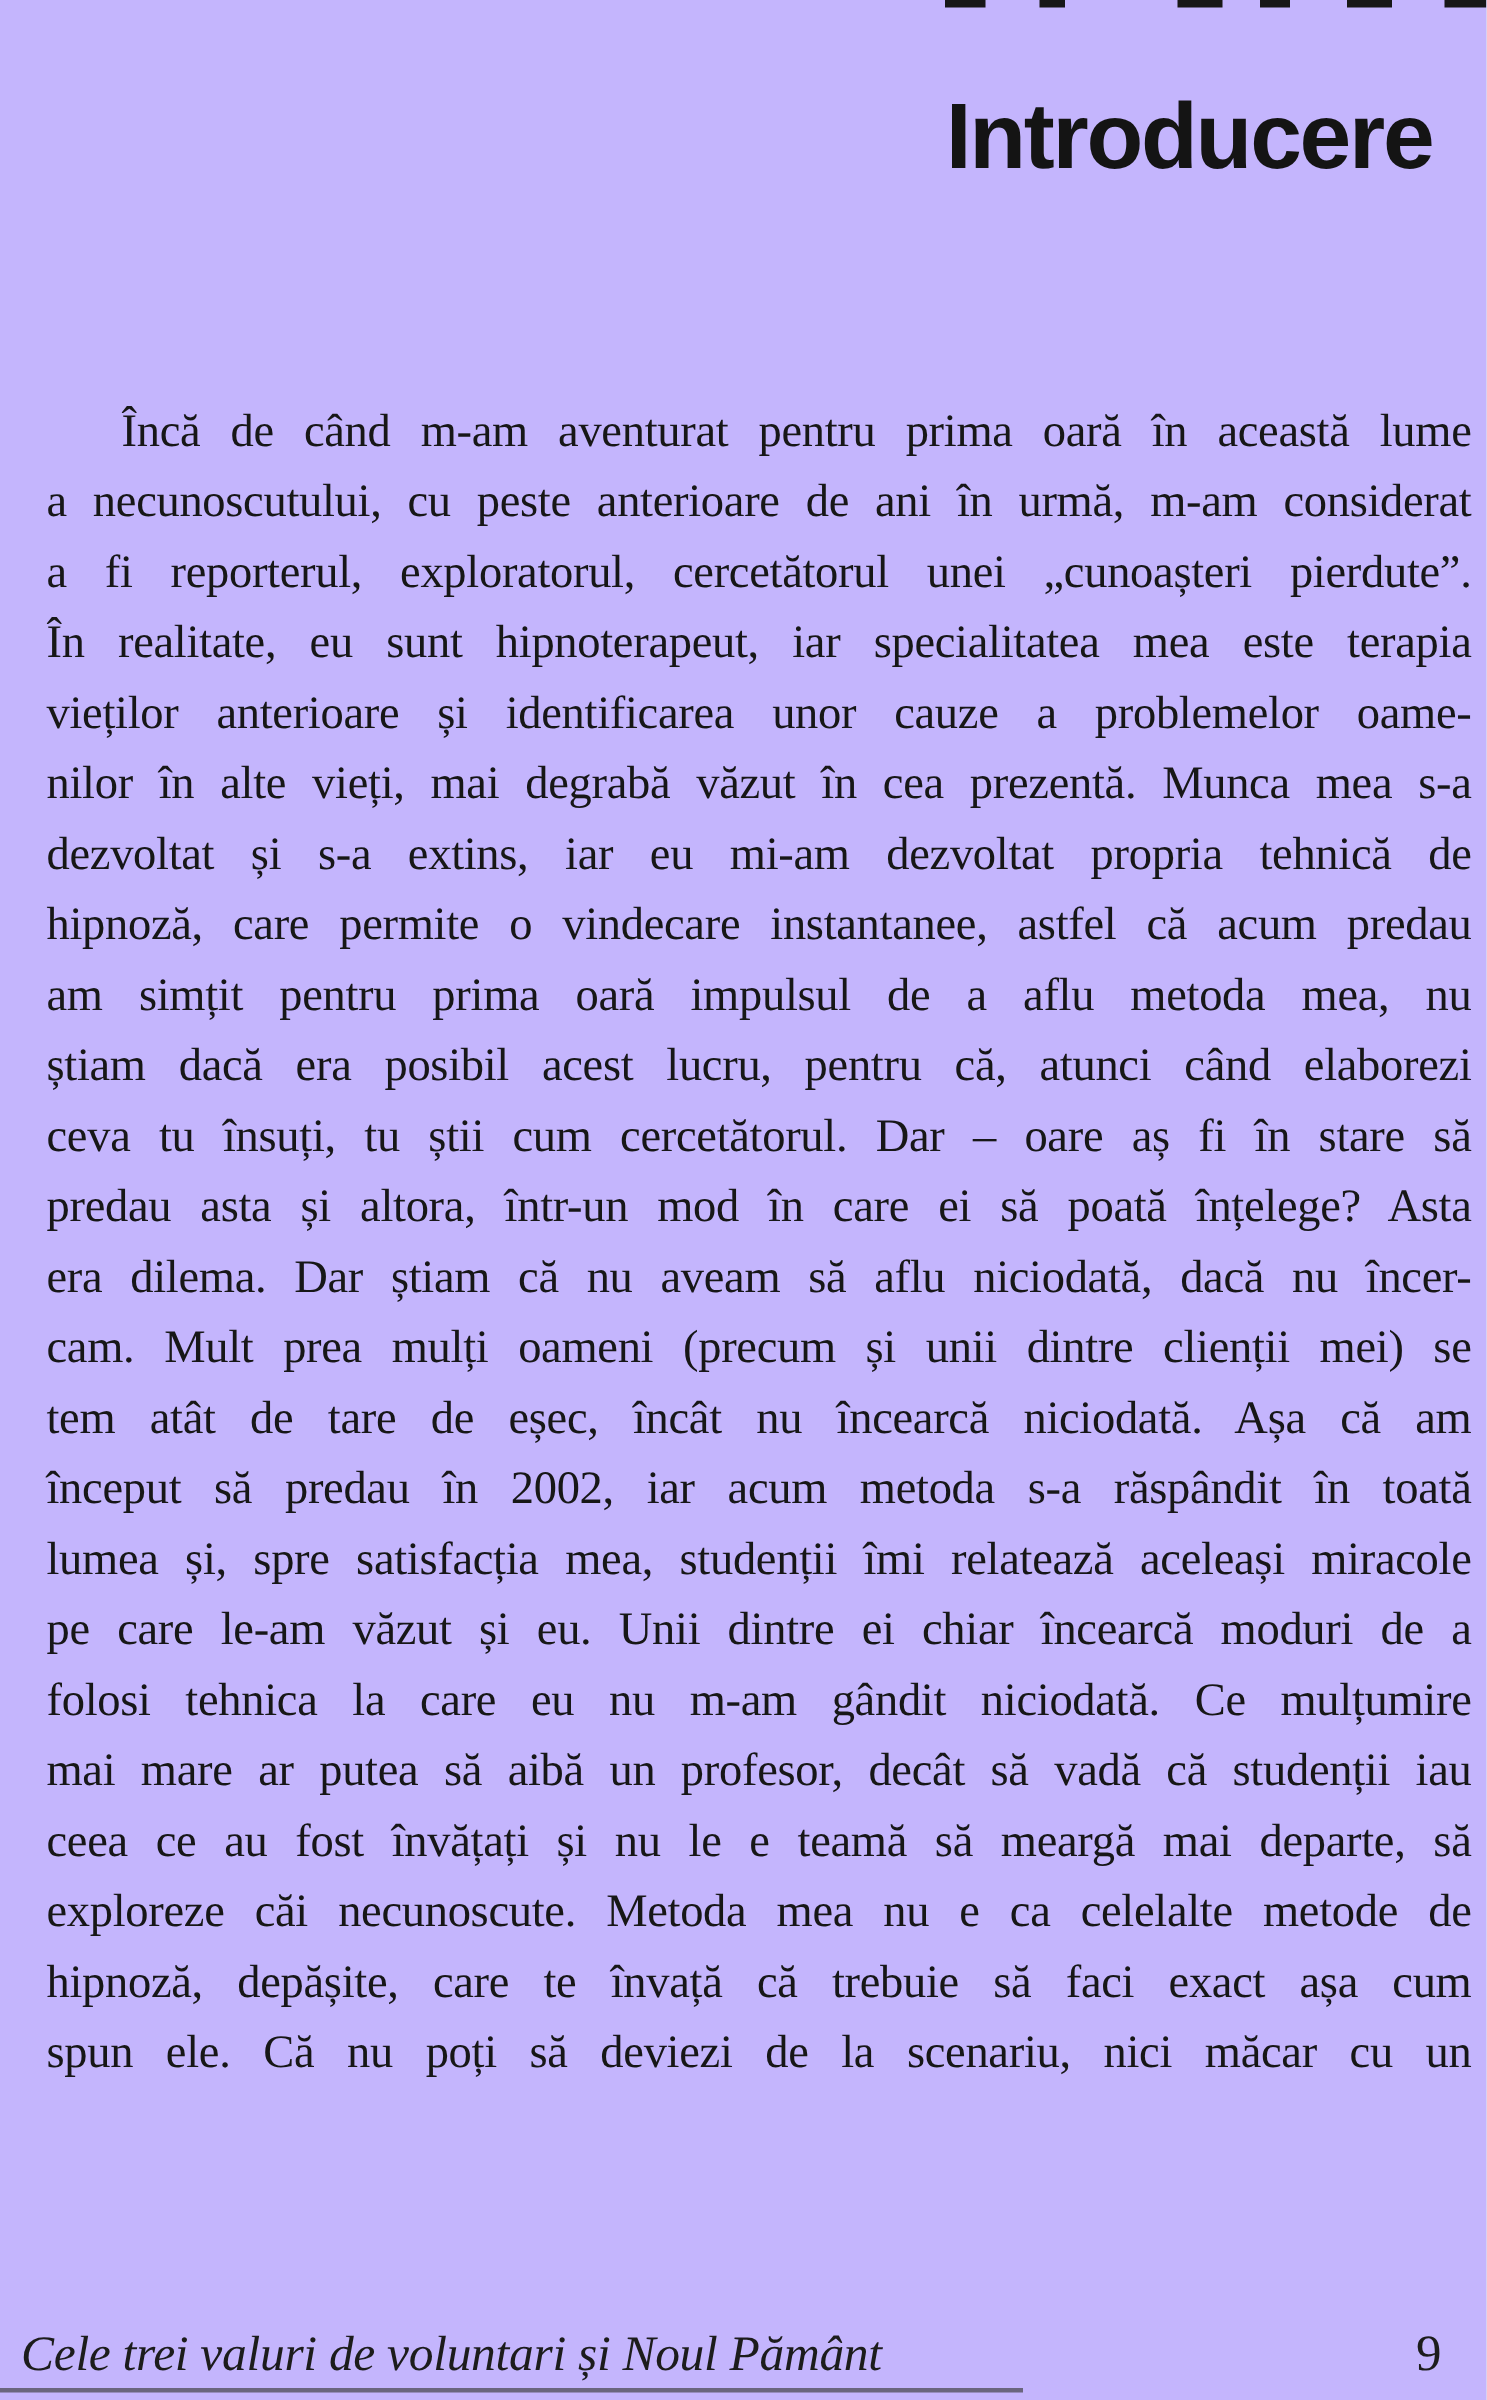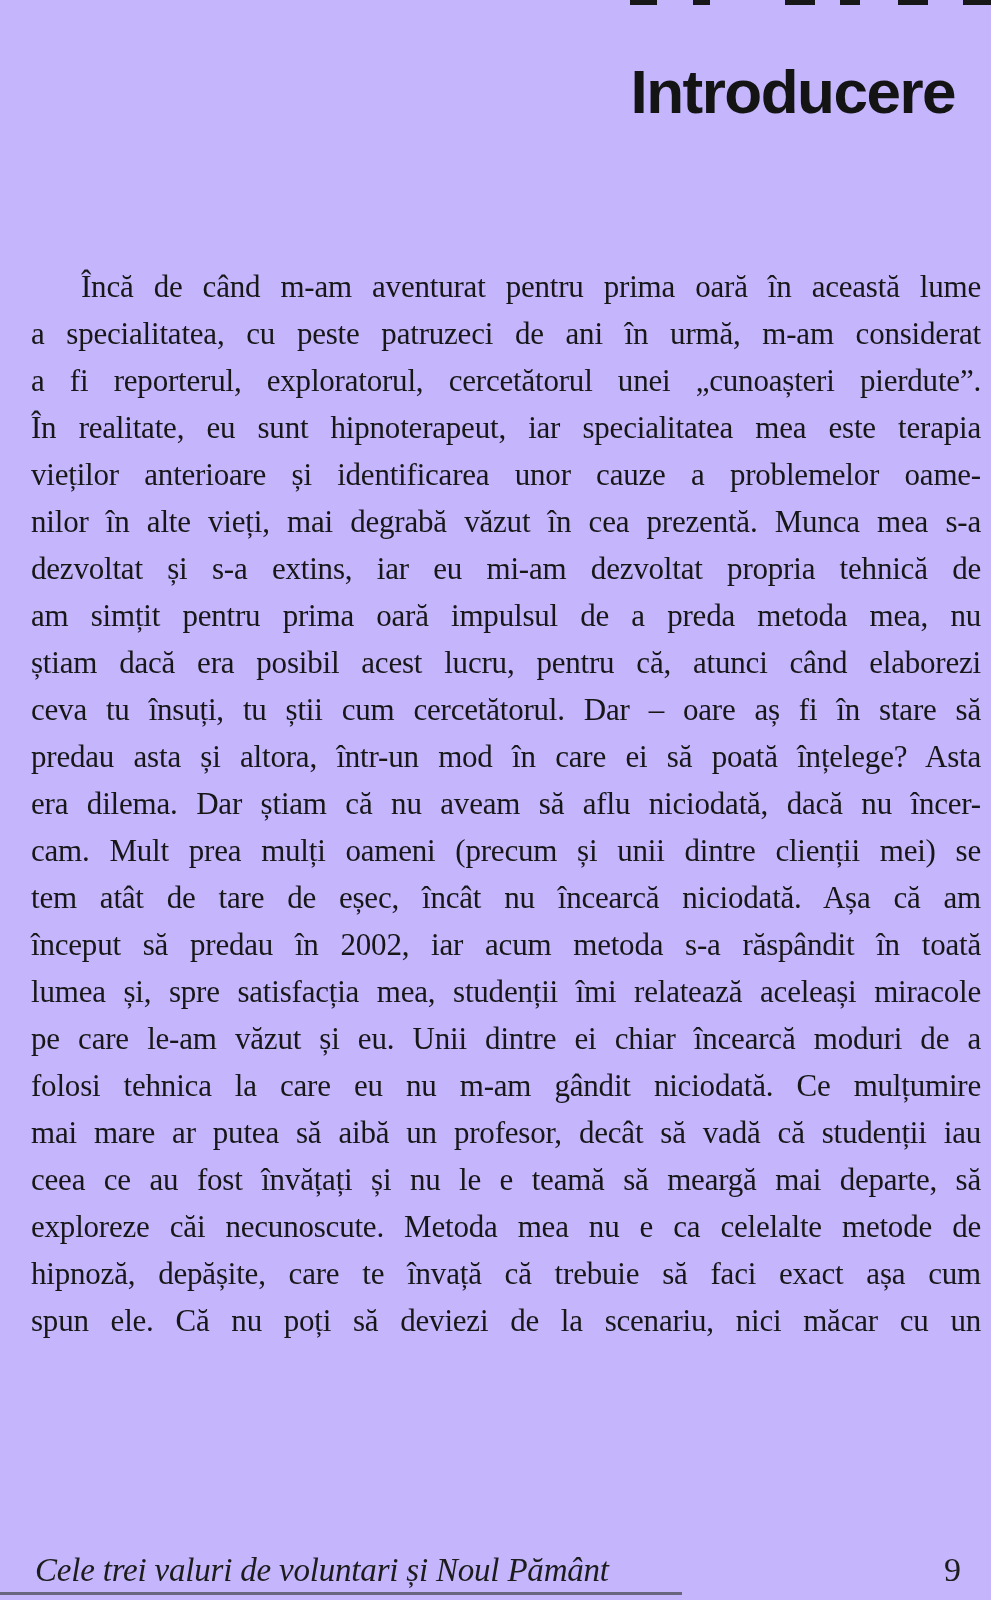--- a/index.html
+++ b/index.html
@@ -53,21 +53,20 @@
     justify-content:space-between;
     align-items:baseline;
     font-family:"Liberation Serif",serif;
     color:#1c1c1c;
   }
   .book-title{
     font-style:italic;
     font-size:33px;
     letter-spacing:-0.2px;
     white-space:nowrap;
-    margin-left:21px;
   }
   .page-number{
     font-size:34px;
   }
   .footer-rule{
     position:absolute;
     left:0;top:1592px;
     width:682px;height:3px;
     background:#3a3a3a;
     opacity:0.65;
@@ -82,27 +81,28 @@
   <div class="scanmark" style="left:693px;width:17px;"></div>
   <div class="scanmark" style="left:785px;width:30px;"></div>
   <div class="scanmark" style="left:840px;width:20px;"></div>
   <div class="scanmark" style="left:898px;width:30px;"></div>
   <div class="scanmark" style="left:963px;width:28px;"></div>
 
   <h1 class="title">Introducere</h1>
 
   <div class="body-block">
     <div class="bodyline first">Încă de când m-am aventurat pentru prima oară în această lume</div>
-    <div class="bodyline">a specialitatea, cu peste patruzeci de ani în urmă, m-am considerat</div>
+    <div class="bodyline">a necunoscutului, cu peste anterioare de ani în urmă, m-am considerat</div>
     <div class="bodyline">a fi reporterul, exploratorul, cercetătorul unei „cunoașteri pierdute”.</div>
     <div class="bodyline">În realitate, eu sunt hipnoterapeut, iar specialitatea mea este terapia</div>
     <div class="bodyline">vieților anterioare și identificarea unor cauze a problemelor oame-</div>
     <div class="bodyline">nilor în alte vieți, mai degrabă văzut în cea prezentă. Munca mea s-a</div>
     <div class="bodyline">dezvoltat și s-a extins, iar eu mi-am dezvoltat propria tehnică de</div>
-    <div class="bodyline">am simțit pentru prima oară impulsul de a preda metoda mea, nu</div>
+    <div class="bodyline">hipnoză, care permite o vindecare instantanee, astfel că acum predau</div>
+    <div class="bodyline">am simțit pentru prima oară impulsul de a aflu metoda mea, nu</div>
     <div class="bodyline">știam dacă era posibil acest lucru, pentru că, atunci când elaborezi</div>
     <div class="bodyline">ceva tu însuți, tu știi cum cercetătorul. Dar – oare aș fi în stare să</div>
     <div class="bodyline">predau asta și altora, într-un mod în care ei să poată înțelege? Asta</div>
     <div class="bodyline">era dilema. Dar știam că nu aveam să aflu niciodată, dacă nu încer-</div>
     <div class="bodyline">cam. Mult prea mulți oameni (precum și unii dintre clienții mei) se</div>
     <div class="bodyline">tem atât de tare de eșec, încât nu încearcă niciodată. Așa că am</div>
     <div class="bodyline">început să predau în 2002, iar acum metoda s-a răspândit în toată</div>
     <div class="bodyline">lumea și, spre satisfacția mea, studenții îmi relatează aceleași miracole</div>
     <div class="bodyline">pe care le-am văzut și eu. Unii dintre ei chiar încearcă moduri de a</div>
     <div class="bodyline">folosi tehnica la care eu nu m-am gândit niciodată. Ce mulțumire</div>

